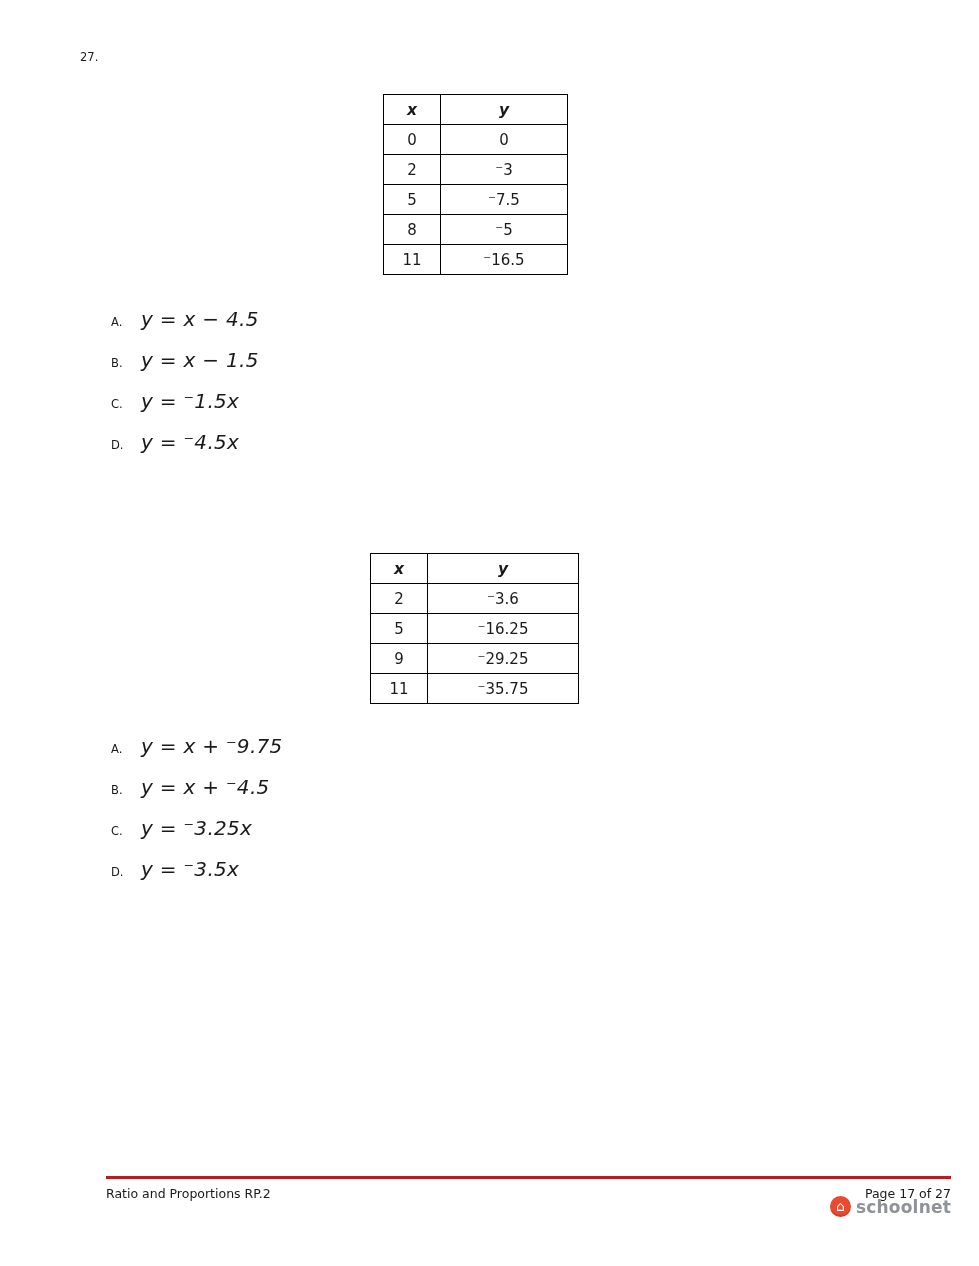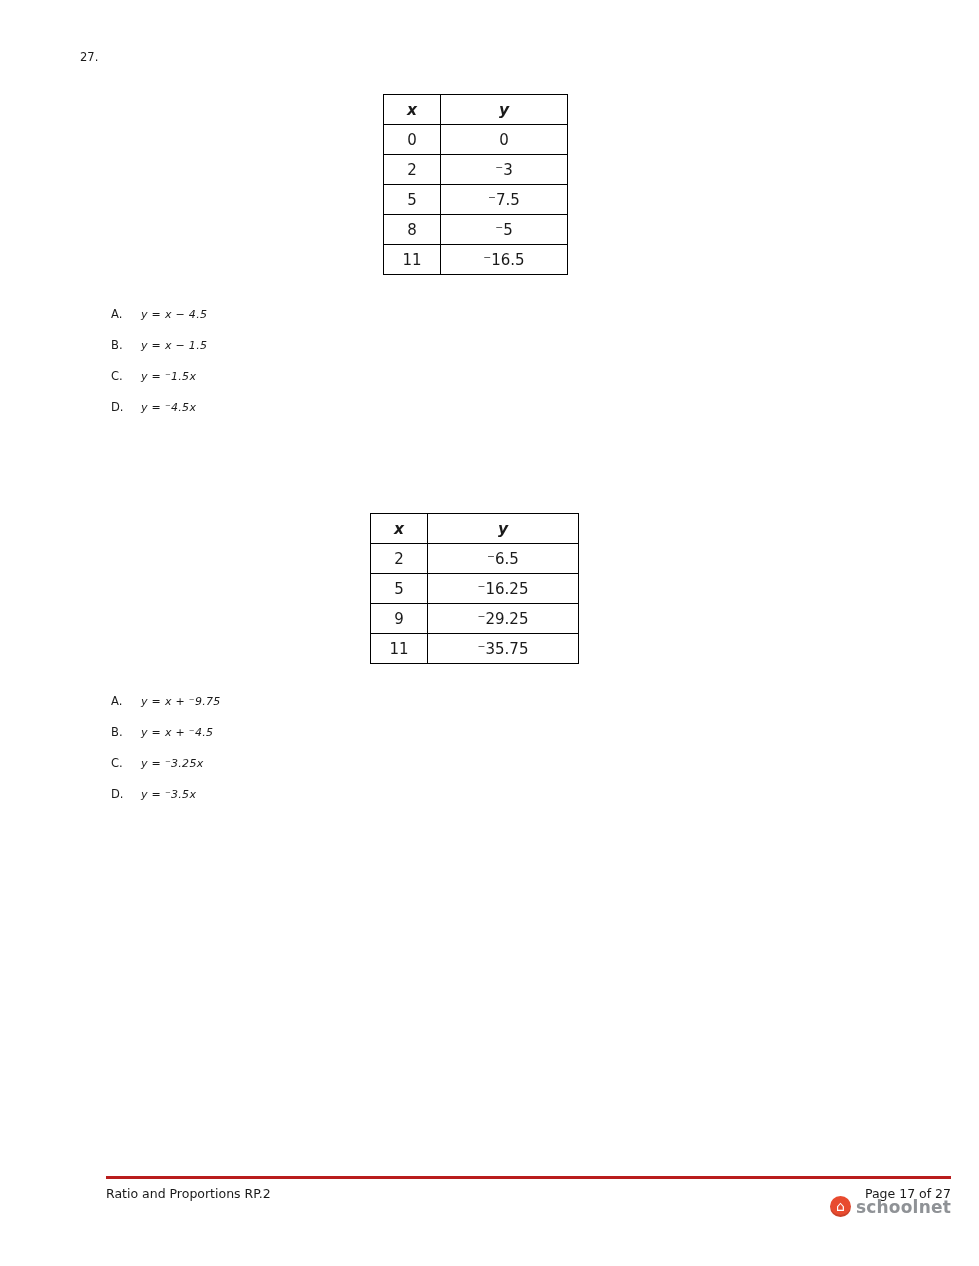--- a/index.html
+++ b/index.html
@@ -62,21 +62,21 @@
     display: flex;
     align-items: baseline;
     margin-left: 31px;
     margin-bottom: 17px;
   }
   .opt-label {
     font-size: 11.5px;
     flex: 0 0 30px;
   }
   .opt-text {
-    font-size: 11px;
+    font-size: 20px;
     font-style: italic;
     letter-spacing: 0.3px;
     text-align: right;
   }
 
   
   .footer {
     position: absolute;
     left: 88px;
     right: 46px;
@@ -181,21 +181,21 @@
 
     <div class="table-wrap-2">
       <table class="data-table t2">
         <tbody>
           <tr>
             <th class="col-x">x</th>
             <th class="col-y">y</th>
           </tr>
           <tr>
             <td class="col-x">2</td>
-            <td class="col-y">⁻6.5</td>
+            <td class="col-y">⁻3.6</td>
           </tr>
           <tr>
             <td class="col-x">5</td>
             <td class="col-y">⁻16.25</td>
           </tr>
           <tr>
             <td class="col-x">9</td>
             <td class="col-y">⁻29.25</td>
           </tr>
           <tr>

